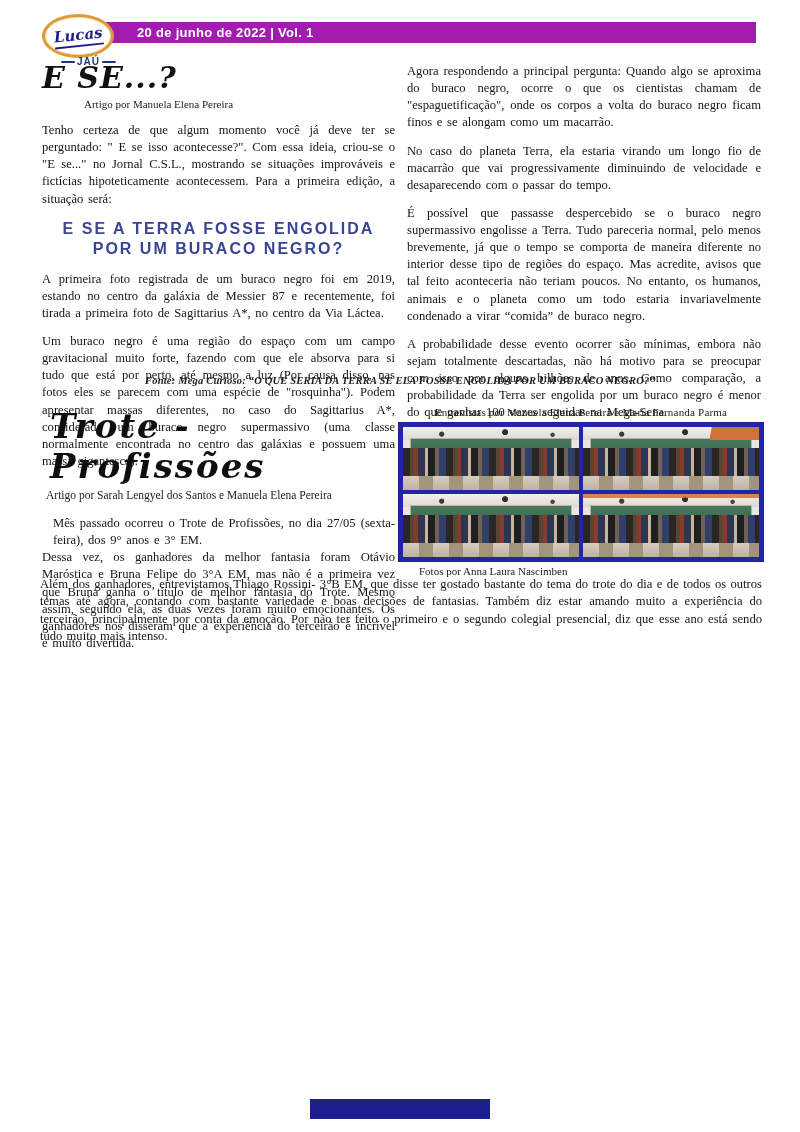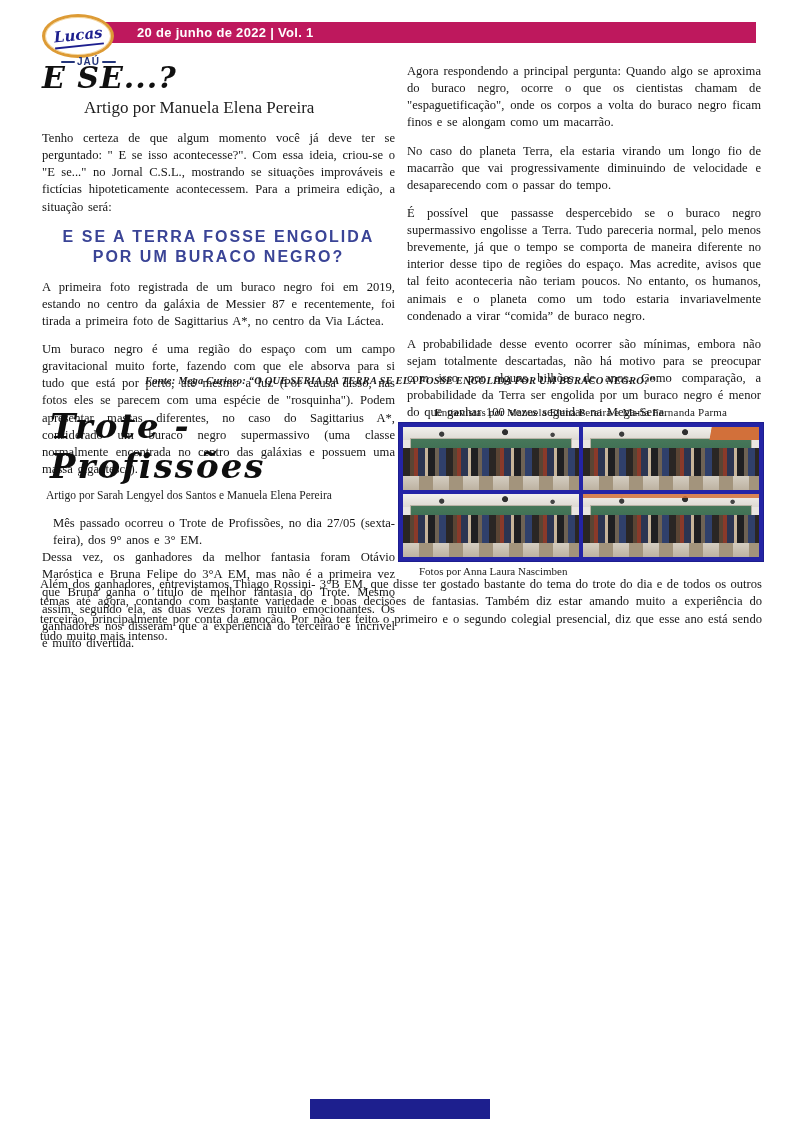--- a/index.html
+++ b/index.html
@@ -5,21 +5,21 @@
   * { margin:0; padding:0; box-sizing:border-box; }
   html,body { background:#ffffff; }
   .page {
     position:relative; width:800px; height:1132px; background:#ffffff;
     font-family:"Liberation Serif", serif; color:#141414; overflow:hidden;
   }
 
   
   .navbar {
     position:absolute; left:75px; top:22px; width:681px; height:21px;
-    background:#be185d;
+    background:#a21caf;
     display:flex; align-items:center;
     font-family:"Liberation Sans", sans-serif;
     color:#ffffff; font-size:13px; font-weight:bold; letter-spacing:.3px;
     padding-left:62px;
   }
   .logo {
     position:absolute; left:40px; top:6px; width:78px; height:62px; z-index:2;
   }
   .logo-oval {
     position:absolute; left:2px; top:8px; width:72px; height:44px;
@@ -43,21 +43,21 @@
   }
 
   
   .col-left  { position:absolute; left:42px;  top:60px; width:353px; }
   .col-right { position:absolute; left:407px; top:63px; width:354px; }
 
   .a1-title {
     font-family:"DejaVu Serif", serif; font-style:italic; font-weight:bold;
     font-size:30px; letter-spacing:1px; color:#101010; 
   }
-  .a1-byline { font-size:17px; color:#1c1c1c; margin:3px 0 12px 42px; }
+  .a1-byline { font-size:11px; color:#1c1c1c; margin:3px 0 12px 42px; }
 
   .body-p {
     font-size:12.6px; line-height:1.36; text-align:justify; color:#151515;
     margin-bottom:11px; word-spacing:1.5px;
   }
   .question-heading {
     font-family:"Liberation Sans", sans-serif; font-weight:bold;
     font-size:16px; letter-spacing:2px; line-height:1.25;
     color:#3a4496; text-align:center; margin:6px 0 12px 0;
   }

